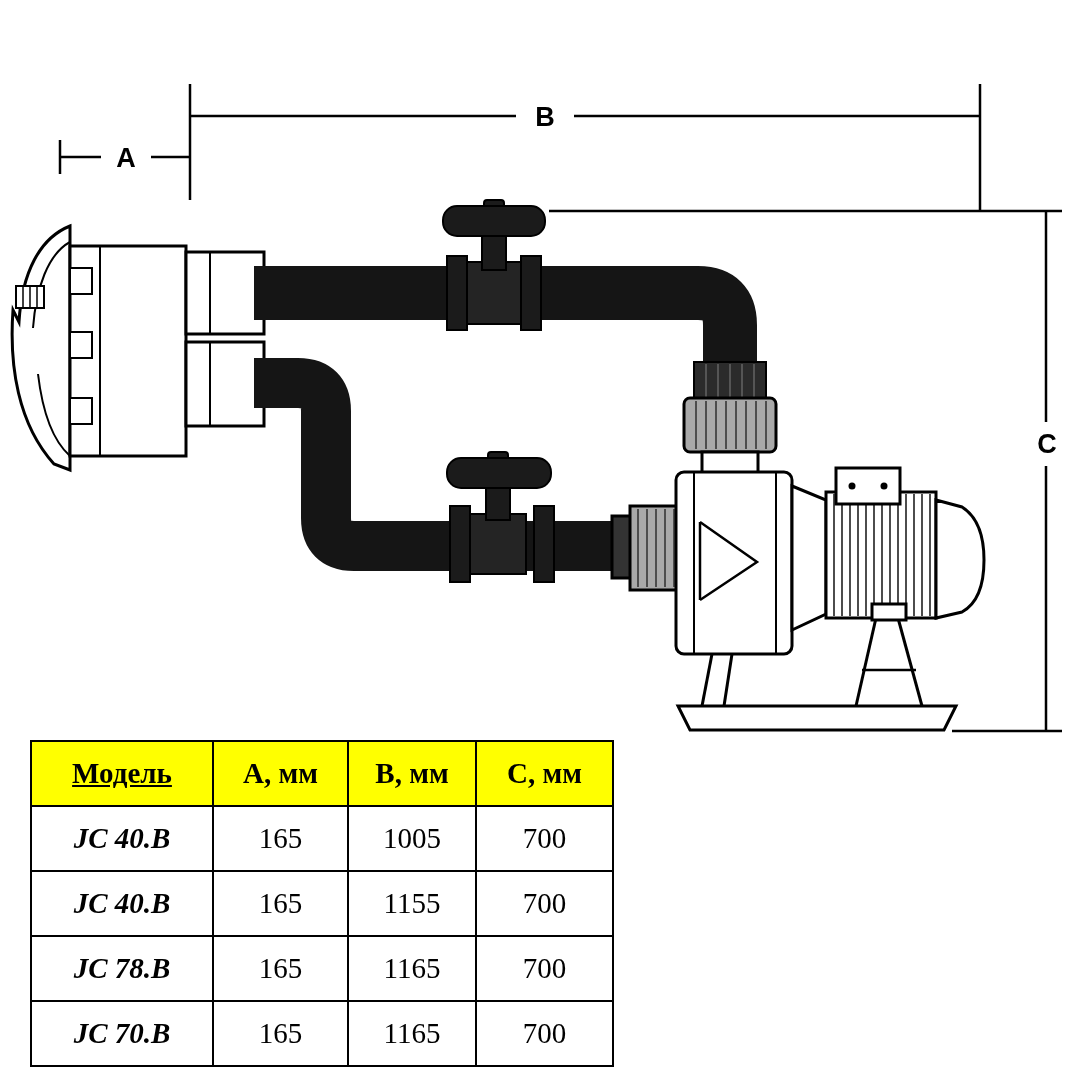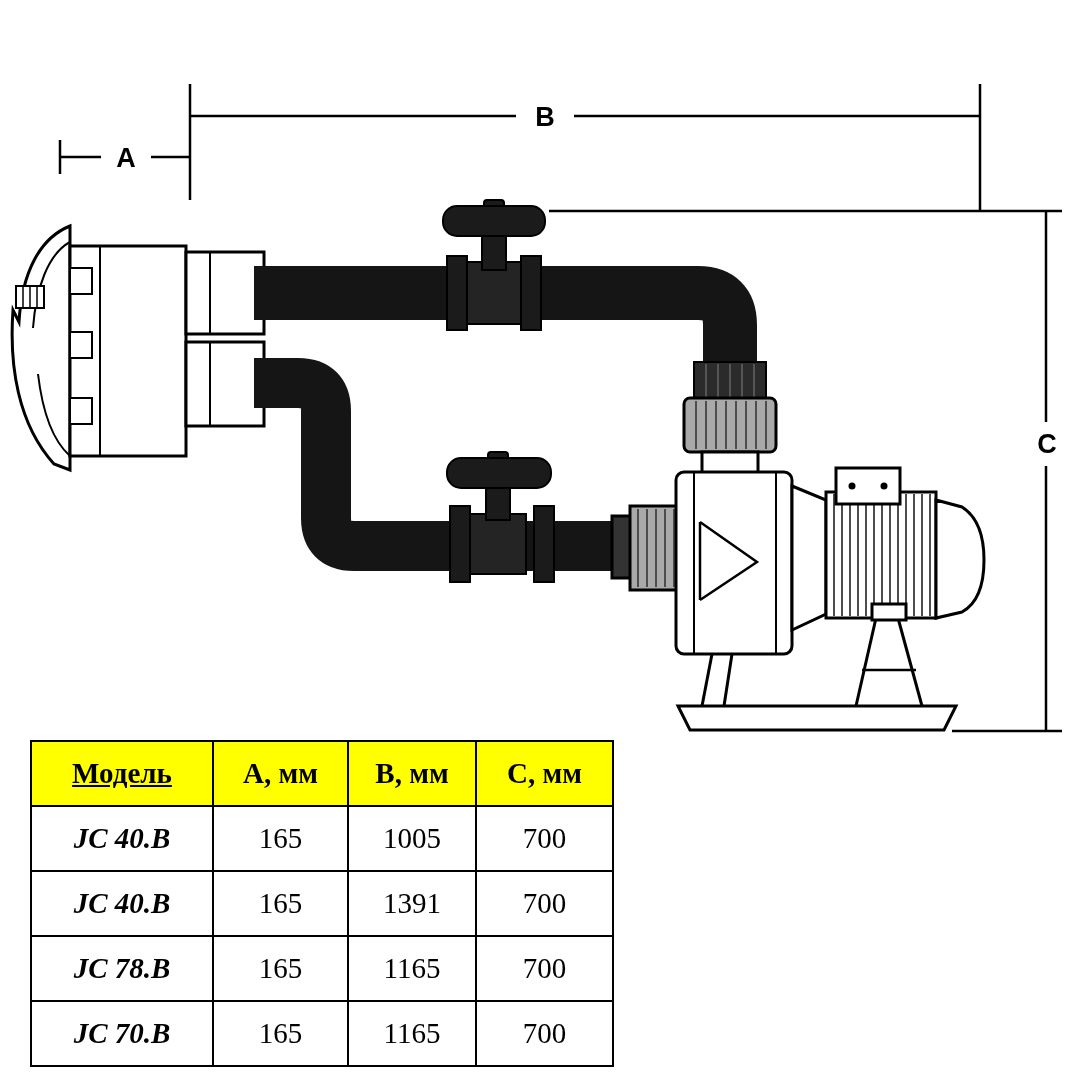--- a/index.html
+++ b/index.html
@@ -199,21 +199,21 @@
       <tbody>
         <tr>
           <td class="model">JC 40.B</td>
           <td>165</td>
           <td>1005</td>
           <td>700</td>
         </tr>
         <tr>
           <td class="model">JC 40.B</td>
           <td>165</td>
-          <td>1391</td>
+          <td>1155</td>
           <td>700</td>
         </tr>
         <tr>
           <td class="model">JC 78.B</td>
           <td>165</td>
           <td>1165</td>
           <td>700</td>
         </tr>
         <tr>
           <td class="model">JC 70.B</td>

